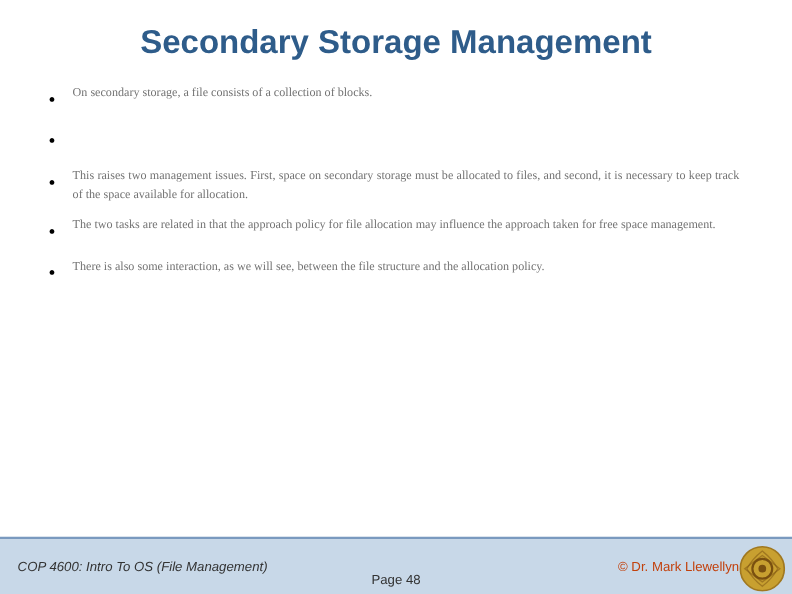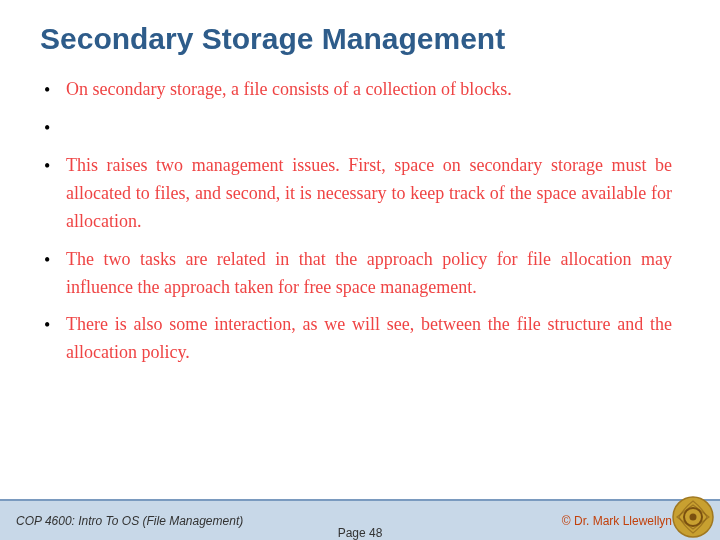--- a/index.html
+++ b/index.html
@@ -17,20 +17,21 @@
     .slide-container {
       width: 720px;
       height: 540px;
       background: #ffffff;
       display: flex;
       flex-direction: column;
       position: relative;
     }
 
     .slide-title {
+      text-align: center;
       font-size: 30px;
       font-weight: bold;
       color: #2e5c8a;
       padding: 22px 40px 14px 40px;
       font-family: Arial, Helvetica, sans-serif;
     }
 
     .slide-content {
       flex: 1;
       padding: 6px 48px 10px 44px;
@@ -47,31 +48,31 @@
 
     .bullet-dot {
       min-width: 22px;
       font-size: 18px;
       line-height: 1.5;
       color: #000;
       padding-top: 1px;
     }
 
     .bullet-text {
-      font-size: 18px;
+      font-size: 11px;
       line-height: 1.55;
-      color: #ef4444;
+      color: #737373;
       text-align: justify;
       font-family: 'Times New Roman', Times, serif;
     }
 
     .slide-footer {
       background: #c8d8e8;
       border-top: 2px solid #7a9abf;
-      height: 41px;
+      height: 52px;
       display: flex;
       align-items: center;
       padding: 0 16px;
       position: relative;
     }
 
     .footer-left {
       font-size: 12px;
       font-style: italic;
       color: #333;

